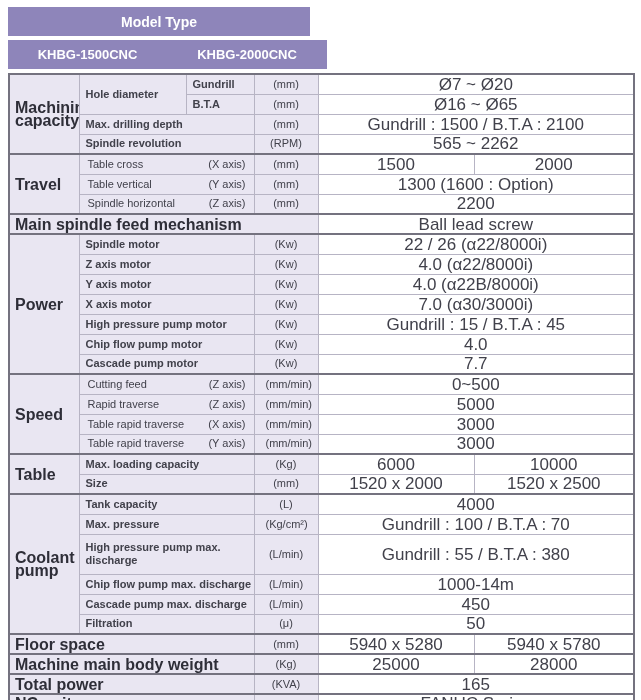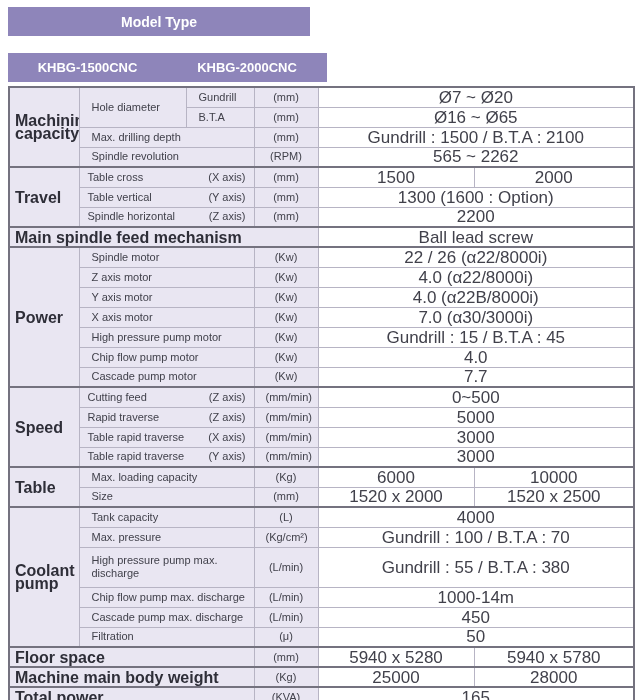--- a/index.html
+++ b/index.html
@@ -4,37 +4,37 @@
 <style>
   * { box-sizing: border-box; margin: 0; padding: 0; }
   html, body { width: 641px; height: 700px; background: #ffffff; overflow: hidden; }
   body { font-family: "Liberation Sans", sans-serif; color: #3a3a44; }
   .wrap { padding: 7px 8px 0 8px; width: 641px; }
 
   
   .hdr { display: flex; gap: 4px; margin-bottom: 4px; flex-direction: column; }
   .hdr-left, .hdr-right { background: #8e85ba; height: 29px; display: flex; align-items: center; }
   .hdr-left { width: 302px; justify-content: center; }
-  .hdr-right { width: 319px; margin-top: 13px; }
+  .hdr-right { width: 319px; }
   .hdr-left span { color: #ffffff; font-size: 14px; font-weight: bold; }
   .hdr-right .model { color: #ffffff; font-size: 13px; font-weight: bold; text-align: center; }
   .hdr-right .m1 { width: 159px; }
   .hdr-right .m2 { width: 160px; }
 
   
   table { border-collapse: collapse; table-layout: fixed; width: 625px;
           border: 2px solid #74727f; border-bottom: 3px solid #8b8996; }
   col.c1 { width: 70px; } col.c2 { width: 107px; } col.c3 { width: 68px; }
   col.c4 { width: 64px; } col.c5 { width: 156px; } col.c6 { width: 160px; }
   td { border: 1px solid #b7b4c4; height: 20px; font-size: 11px; line-height: 13px;
        padding: 0 2px; vertical-align: middle; color: #41414b; overflow: hidden; }
   tr.sec > td { border-top: 2px solid #74727f; }
   .lav { background: #e9e6f2; }
   .cat { font-weight: bold; color: #2e2e38; padding-left: 5px; font-size: 16px; }
-  .lbl { padding-left: 12px; }
+  .lbl { padding-left: 6px; font-weight: bold; }
   .axl { display: flex; justify-content: space-between; align-items: center; padding: 0 6px 0 6px; }
   .axl .ax { white-space: nowrap; }
   .unit { text-align: center; padding: 0 11px; }
   .val { text-align: center; background: #ffffff; font-size: 17px; }
   .bold { font-weight: bold; color: #2e2e38; font-size: 16px; }
   tr.tall td { height: 40px; }
 </style>
 </head>
 <body>
 

